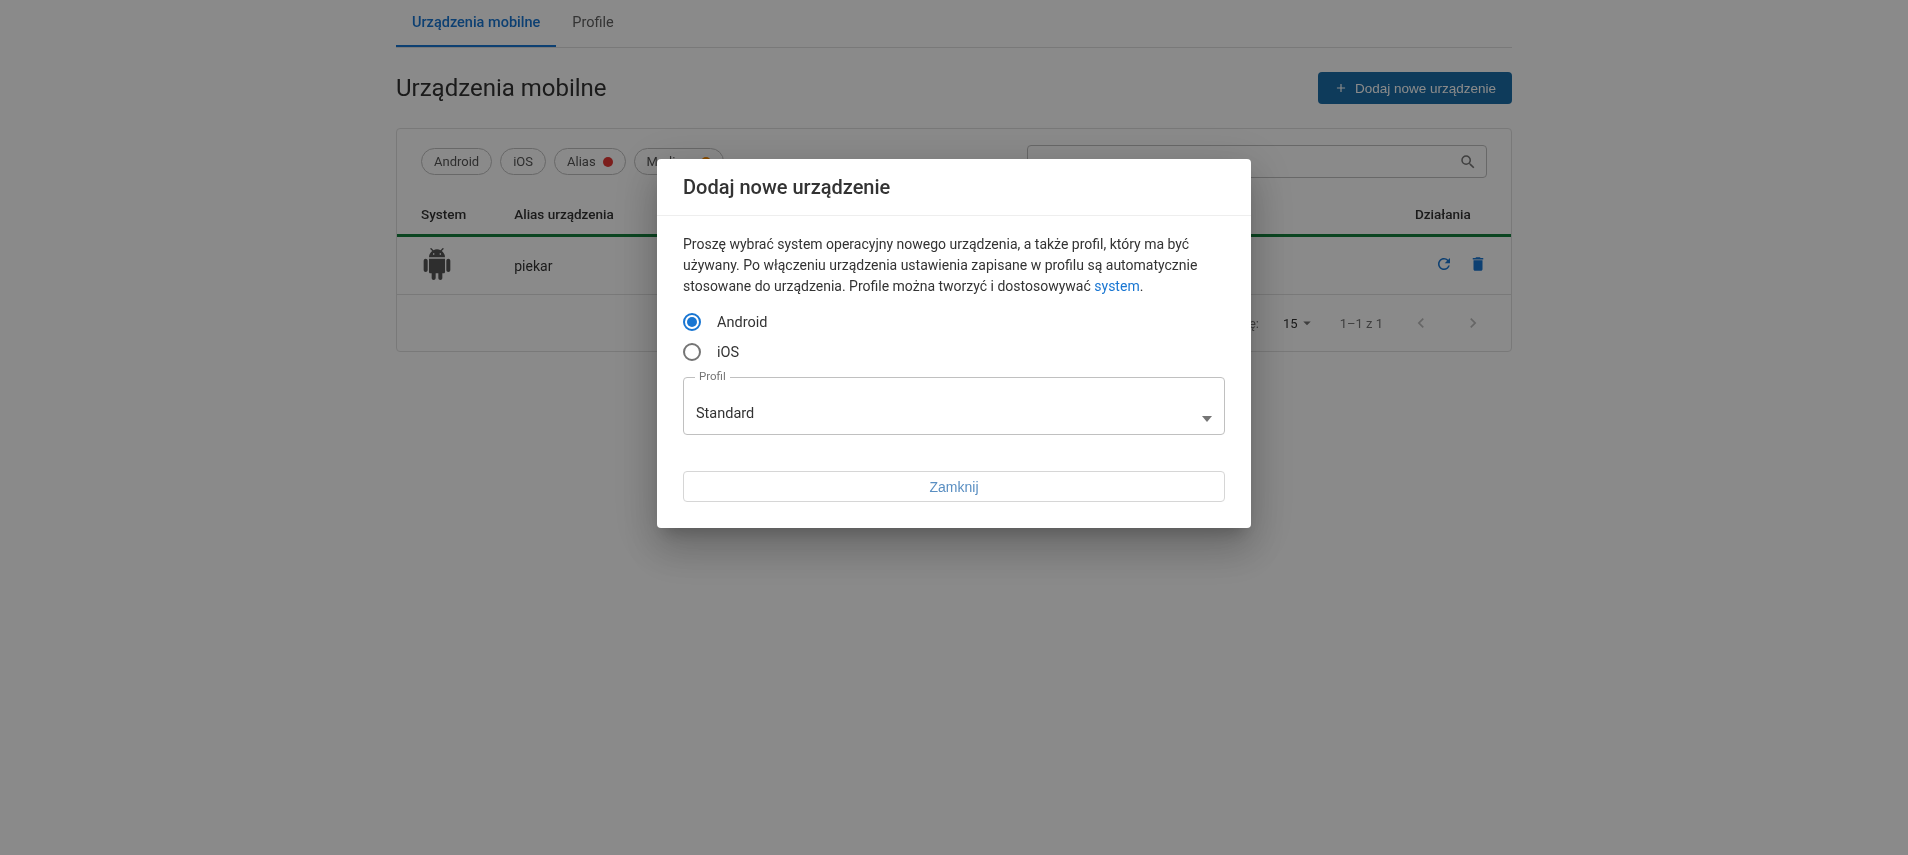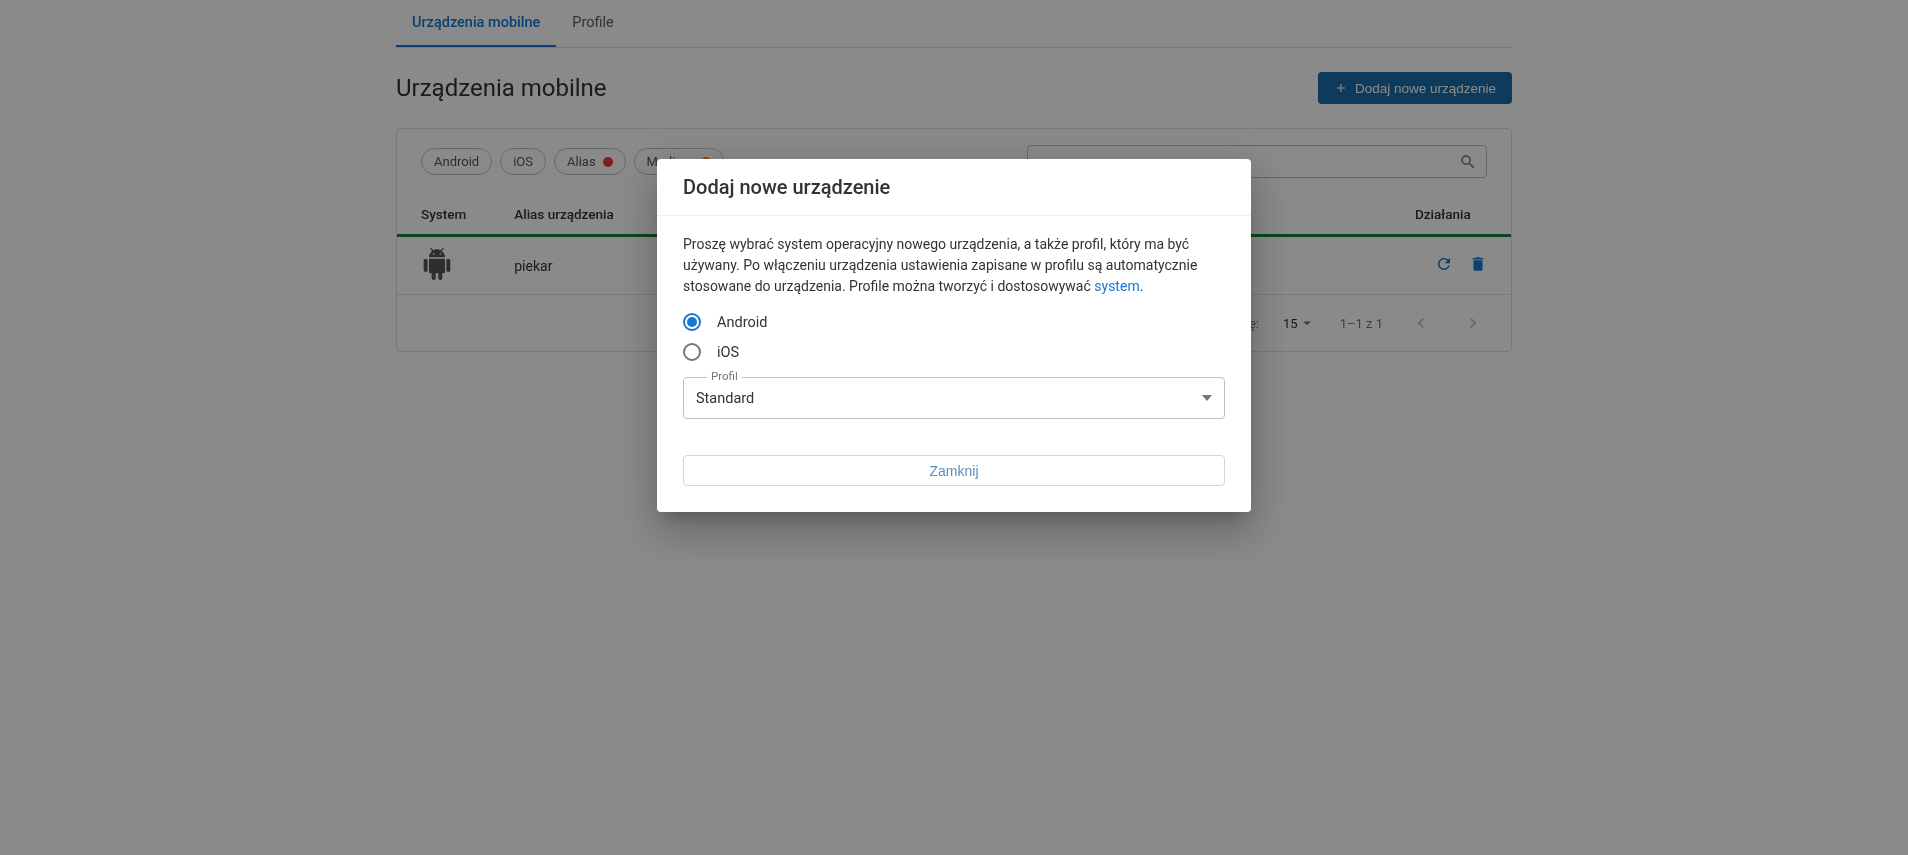--- a/index.html
+++ b/index.html
@@ -123,27 +123,27 @@
     .radio-circle.checked { border-color: #1976d2; }
     .radio-circle.checked::after {
       content: ''; width: 10px; height: 10px; border-radius: 50%; background: #1976d2;
     }
     .radio-label { font-size: 14.5px; color: #333; }
 
     .select-field {
       position: relative; margin-top: 16px; margin-bottom: 10px;
     }
     .select-field .legend {
-      position: absolute; top: -8px; left: 24px; background: #fff;
+      position: absolute; top: -8px; left: 12px; background: #fff;
       padding: 0 4px; font-size: 11.5px; color: #757575;
     }
     .select-input {
-      width: 100%; height: 42px; border: 1px solid #c0c0c0;
-      border-radius: 4px; padding: 0 12px; display: flex;
-      align-items: center; justify-content: space-between;
+      width: 100%; height: 58px; border: 1px solid #c0c0c0;
+      border-radius: 4px; padding: 12px 12px; display: flex;
+      align-items: flex-end; justify-content: space-between;
       cursor: pointer; font-size: 14.5px; color: #333;
     }
     .select-input .caret { color: #757575; }
 
     .modal-actions {
       display: flex; gap: 8px; padding: 18px 26px 26px;
     }
     .btn-outline, .btn-filled {
       flex: 1; height: 31px; border-radius: 4px;
       font-size: 14px; font-weight: 500; cursor: pointer;

